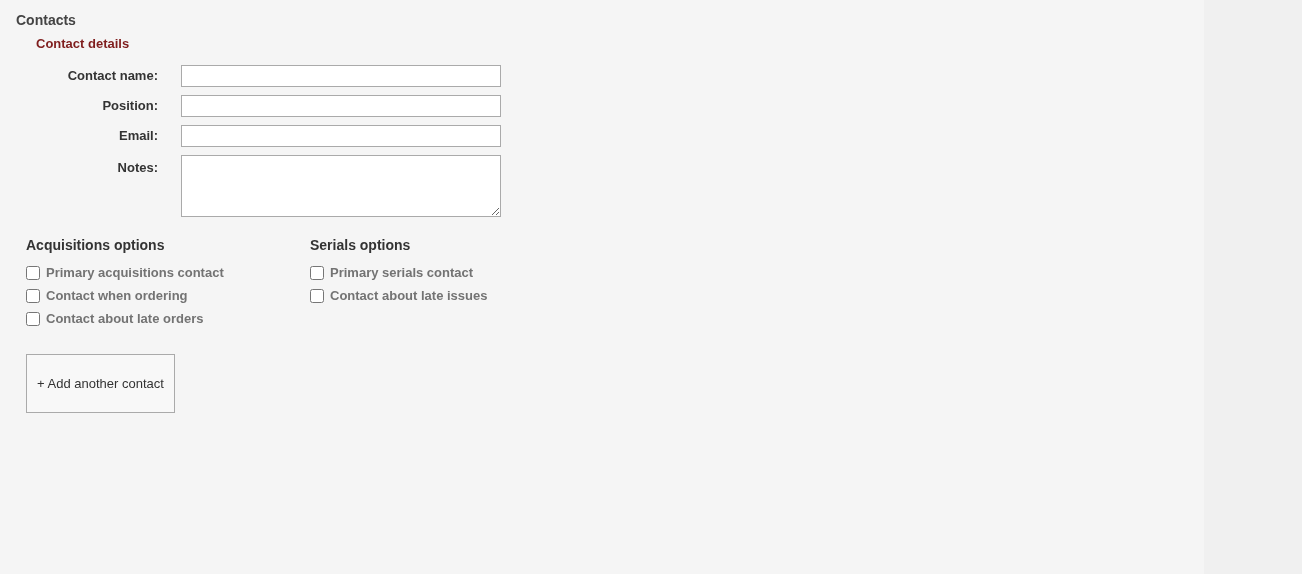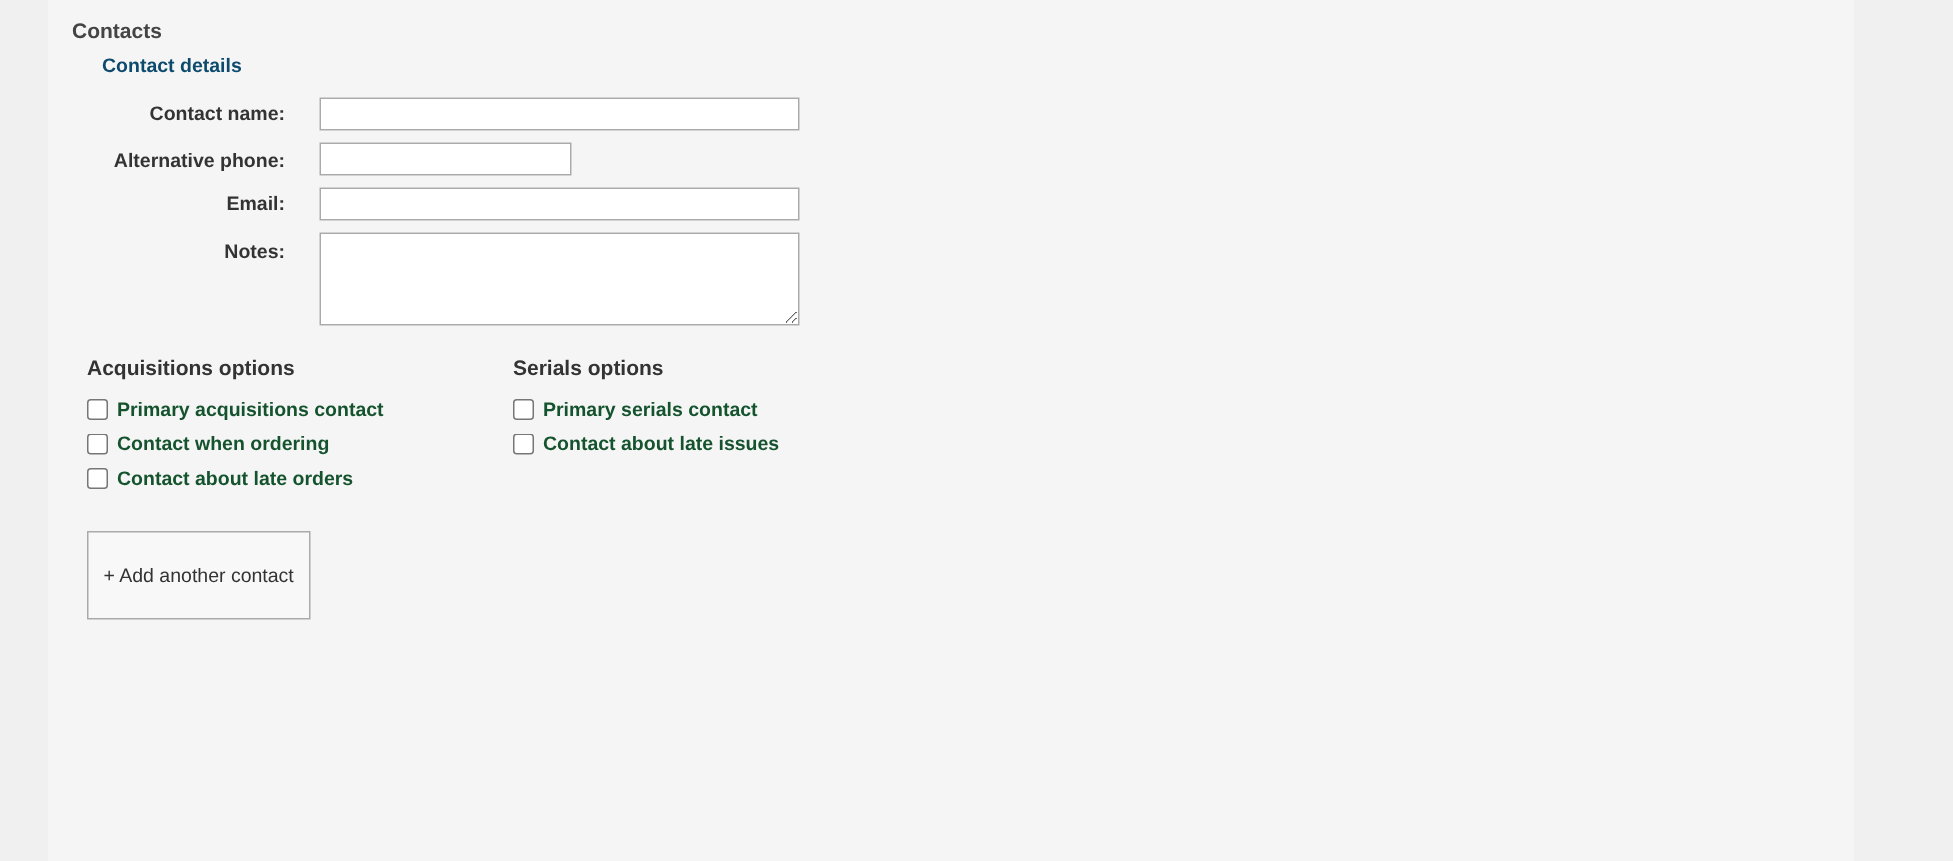--- a/index.html
+++ b/index.html
@@ -13,34 +13,33 @@
       font-size: 13px;
       background-color: #f0f0f0;
       color: #333;
     }
 
     .page-container {
       width: 1204px;
       min-height: 574px;
       background-color: #f5f5f5;
       padding: 12px 16px;
-      margin-left: 32px;
     }
 
     .section-title {
       font-size: 14px;
       font-weight: bold;
       color: #444;
       margin-bottom: 8px;
     }
 
     .subsection-title {
       font-size: 13px;
       font-weight: bold;
-      color: #0c4a6e;
+      color: #7f1d1d;
       margin-left: 20px;
       margin-bottom: 14px;
     }
 
     .form-area {
       margin-left: 10px;
     }
 
     .form-row {
       display: flex;
@@ -123,21 +122,21 @@
 
     .checkbox-row input[type="checkbox"] {
       margin-right: 6px;
       width: 14px;
       height: 14px;
     }
 
     .checkbox-row label {
       font-size: 13px;
       font-weight: bold;
-      color: #14532d;
+      color: #737373;
     }
 
     .add-contact-btn {
       display: inline-block;
       padding: 21px 10px;
       font-size: 13px;
       border: 1px solid #aaa;
       background-color: #f8f8f8;
       cursor: pointer;
       color: #333;
@@ -153,26 +152,26 @@
   <div class="section-title">Contacts</div>
   <div class="subsection-title">Contact details</div>
 
   <div class="form-area">
 
     <div class="form-row">
       <label class="form-label" for="contact_name">Contact name:</label>
       <input type="text" class="input-wide" id="contact_name" style="">
     </div>
 
-
-
     <div class="form-row">
-      <label class="form-label" for="alt_phone" style="line-height:1.2;padding-top:2px;">Alternative phone:</label>
-      <input type="text" class="input-medium" id="alt_phone" style="">
-    </div>
+      <label class="form-label" for="position">Position:</label>
+      <input type="text" class="input-wide" id="position" style="">
+    </div>
+
+
 
 
     <div class="form-row">
       <label class="form-label" for="email">Email:</label>
       <input type="text" class="input-wide" id="email" style="">
     </div>
 
     <div class="form-row multiline">
       <label class="form-label multiline" for="notes">Notes:</label>
       <textarea id="notes" style=""></textarea>

